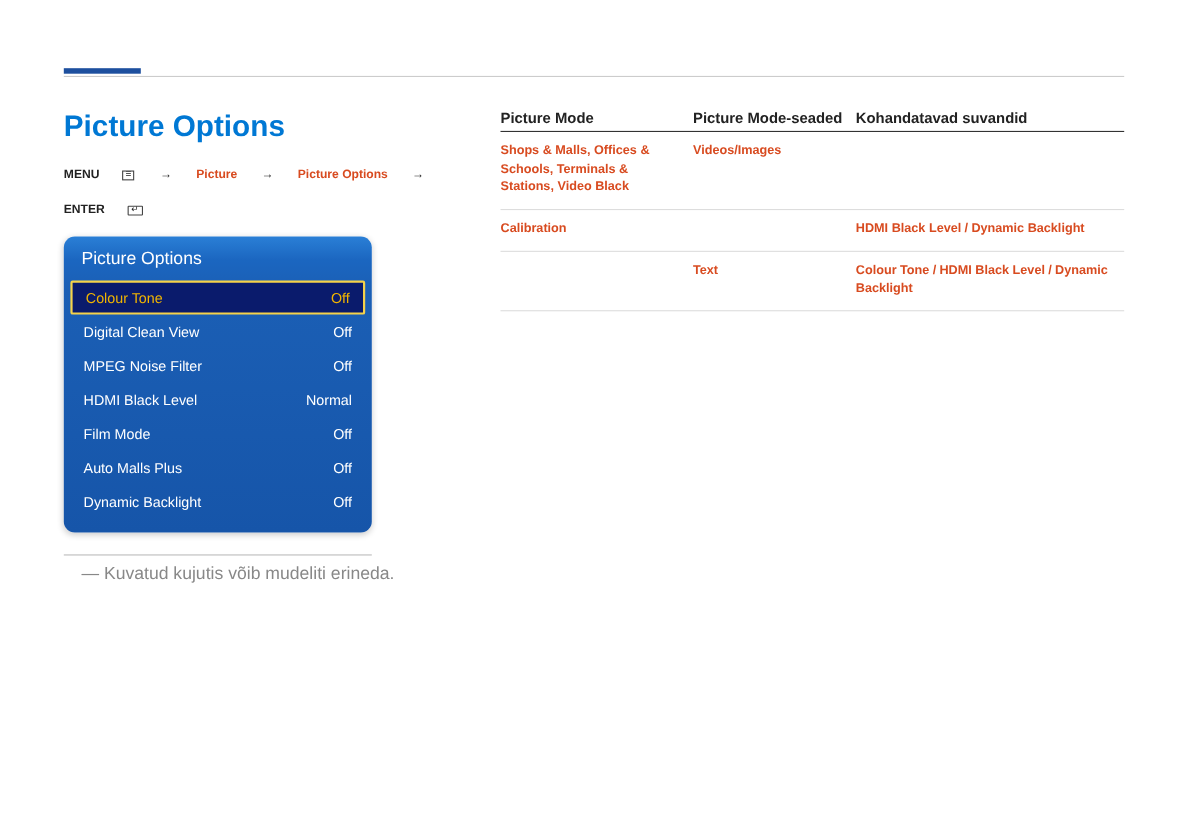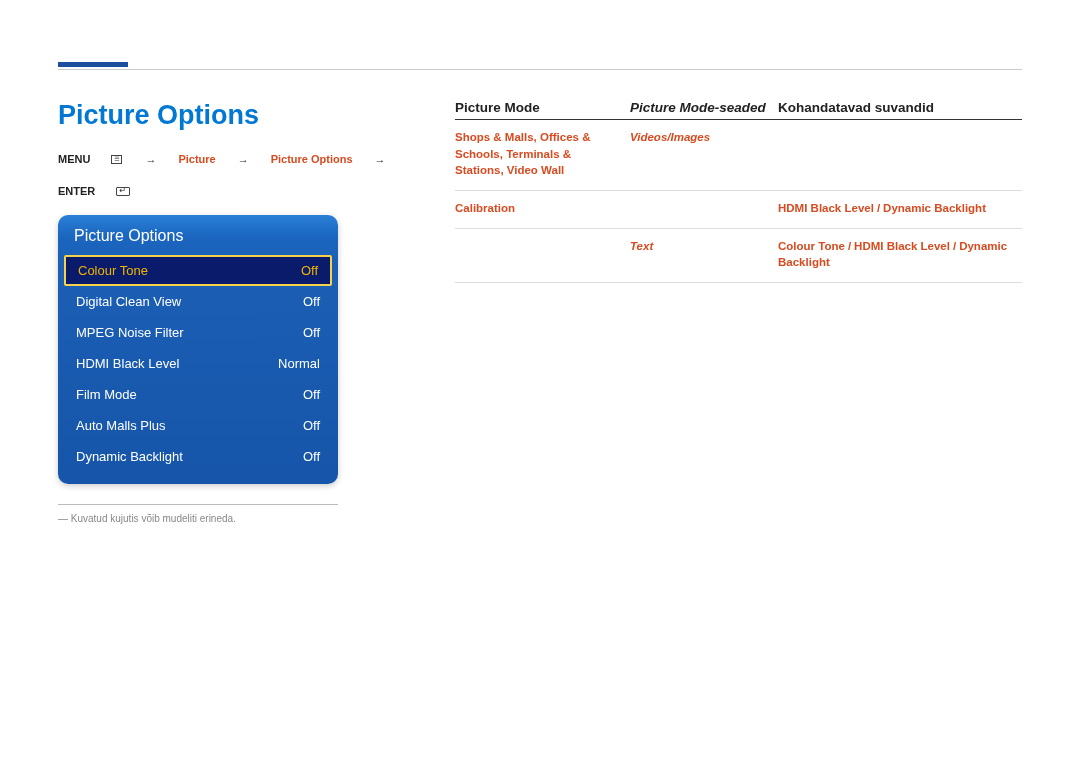--- a/index.html
+++ b/index.html
@@ -89,43 +89,44 @@
     border-radius: 2px;
     margin: 0 6px;
     padding: 6px 12px;
   }
   .footnote-rule {
     border-top: 1px solid #bbb;
     margin-top: 20px;
     width: 280px;
   }
   .footnote {
-    font-size: 10px;
+    font-size: 16px;
     color: #888;
     margin-top: 8px;
+    margin-left: 16px;
   }
 
   .right-col {
     position: absolute;
     left: 455px;
     top: 100px;
     right: 58px;
   }
   .table {
     width: 100%;
     font-size: 11.5px;
   }
   .table-header {
     display: flex;
     border-bottom: 1px solid #333;
     padding-bottom: 4px;
   }
   .th, .td { padding-right: 8px; }
   .col1 { width: 175px; }
-  .col2 { width: 148px; font-style: italic; }
+  .col2 { width: 148px; }
   .col3 { flex: 1; }
   .th { color: #222; font-weight: 700; font-size: 13.5px; }
   .table-row {
     display: flex;
     border-bottom: 1px solid #ddd;
     padding: 9px 0 11px;
     align-items: flex-start;
     line-height: 1.45;
   }
   .td-red { color: #d84b20; font-weight: 600; }
@@ -196,21 +197,21 @@
 
 <div class="right-col">
   <div class="table">
     <div class="table-header">
       <div class="th col1">Picture Mode</div>
       <div class="th col2">Picture Mode-seaded</div>
       <div class="th col3">Kohandatavad suvandid</div>
     </div>
     <div id="table-body">
         <div class="table-row">
-          <div class="td col1 td-red"><span>Shops &amp; Malls</span><span class="comma">, </span><span>Offices &amp; Schools</span><span class="comma">, </span><span>Terminals &amp; Stations</span><span class="comma">, </span><span>Video Wall</span></div>
+          <div class="td col1 td-red"><span>Shops &amp; Malls</span><span class="comma">, </span><span>Offices &amp; Schools</span><span class="comma">, </span><span>Terminals &amp; Stations</span><span class="comma">, </span><span>Video Black</span></div>
           <div class="td col2 td-red">Videos/Images</div>
         </div>
         <div class="table-row">
           <div class="td col1 td-red"><span>Calibration</span></div>
           <div class="td col2 td-red"></div>
           <div class="td col3 td-red"><span>HDMI Black Level</span><span class="slash">/</span><span>Dynamic Backlight</span></div>
         </div>
         <div class="table-row">
           <div class="td col1 td-red"></div>
           <div class="td col2 td-red">Text</div>

